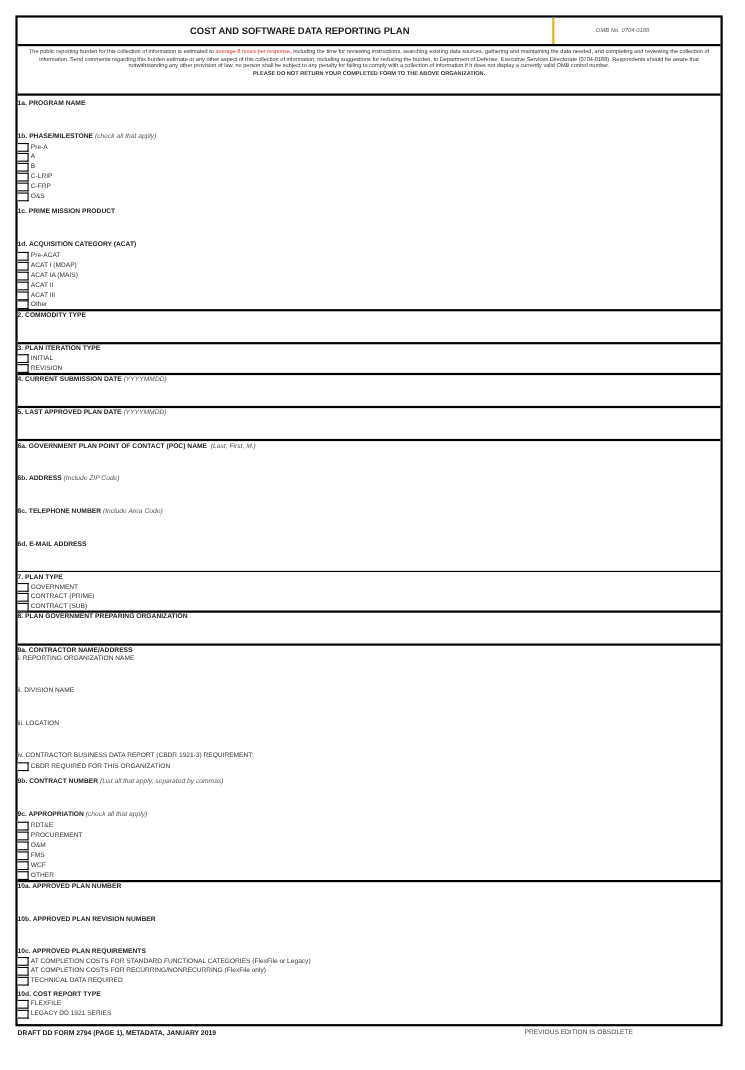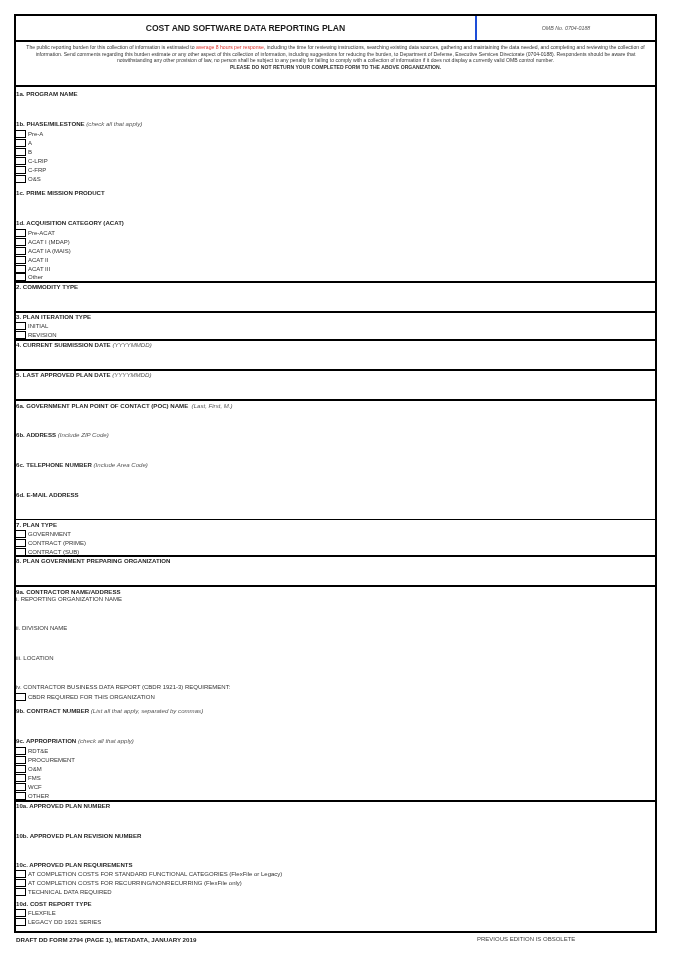--- a/index.html
+++ b/index.html
@@ -1,19 +1,19 @@
 <!DOCTYPE html>
 <html><head>
 <meta charset="utf-8">
 <style>
   html, body { margin: 0; padding: 0; background: #ffffff; }
   body { width: 677px; height: 973px; position: relative; font-family: "Liberation Sans", sans-serif; color: #222; overflow: hidden; }
   .form { position: absolute; left: 14px; top: 14px; width: 643px; height: 919px; border: 2px solid #000; box-sizing: border-box; }
   .title-row { position: absolute; left: 0; top: 0; width: 639px; height: 24px; border-bottom: 2px solid #000; }
-  .title-cell { position: absolute; left: 0; top: 0; width: 459px; height: 24px; border-right: 2px solid #1d4ed8; display: flex; align-items: center; justify-content: center; font-weight: bold; font-size: 8.6px; color: #1a1a1a; }
+  .title-cell { position: absolute; left: 0; top: 0; width: 459px; height: 24px; border-right: 2px solid #eab308; display: flex; align-items: center; justify-content: center; font-weight: bold; font-size: 8.6px; color: #1a1a1a; padding-left: 27px; }
   .omb-cell { position: absolute; left: 461px; top: 0; width: 178px; height: 24px; display: flex; align-items: center; justify-content: center; font-style: italic; font-size: 5.3px; color: #555; }
   .burden { position: absolute; left: 0; top: 26px; width: 639px; height: 45px; border-bottom: 2px solid #000; text-align: center; font-size: 5.1px; line-height: 6.6px; padding: 2px 3px 0; box-sizing: border-box; color: #333; }
   .burden .red { color: #e0302a; }
   .burden .bold { font-weight: bold; display: block; }
   .sec { position: absolute; left: 0; width: 639px; box-sizing: border-box; }
   .sec.b { border-bottom: 2px solid #000; }
   .sec.t { border-bottom: 1px solid #000; }
   .lbl { position: absolute; left: 0; font-size: 6.1px; font-weight: bold; color: #1f1f1f; white-space: nowrap; }
   .lbl i { font-weight: normal; color: #555; }
   .sub { position: absolute; left: 0; font-size: 6px; color: #333; white-space: nowrap; }

